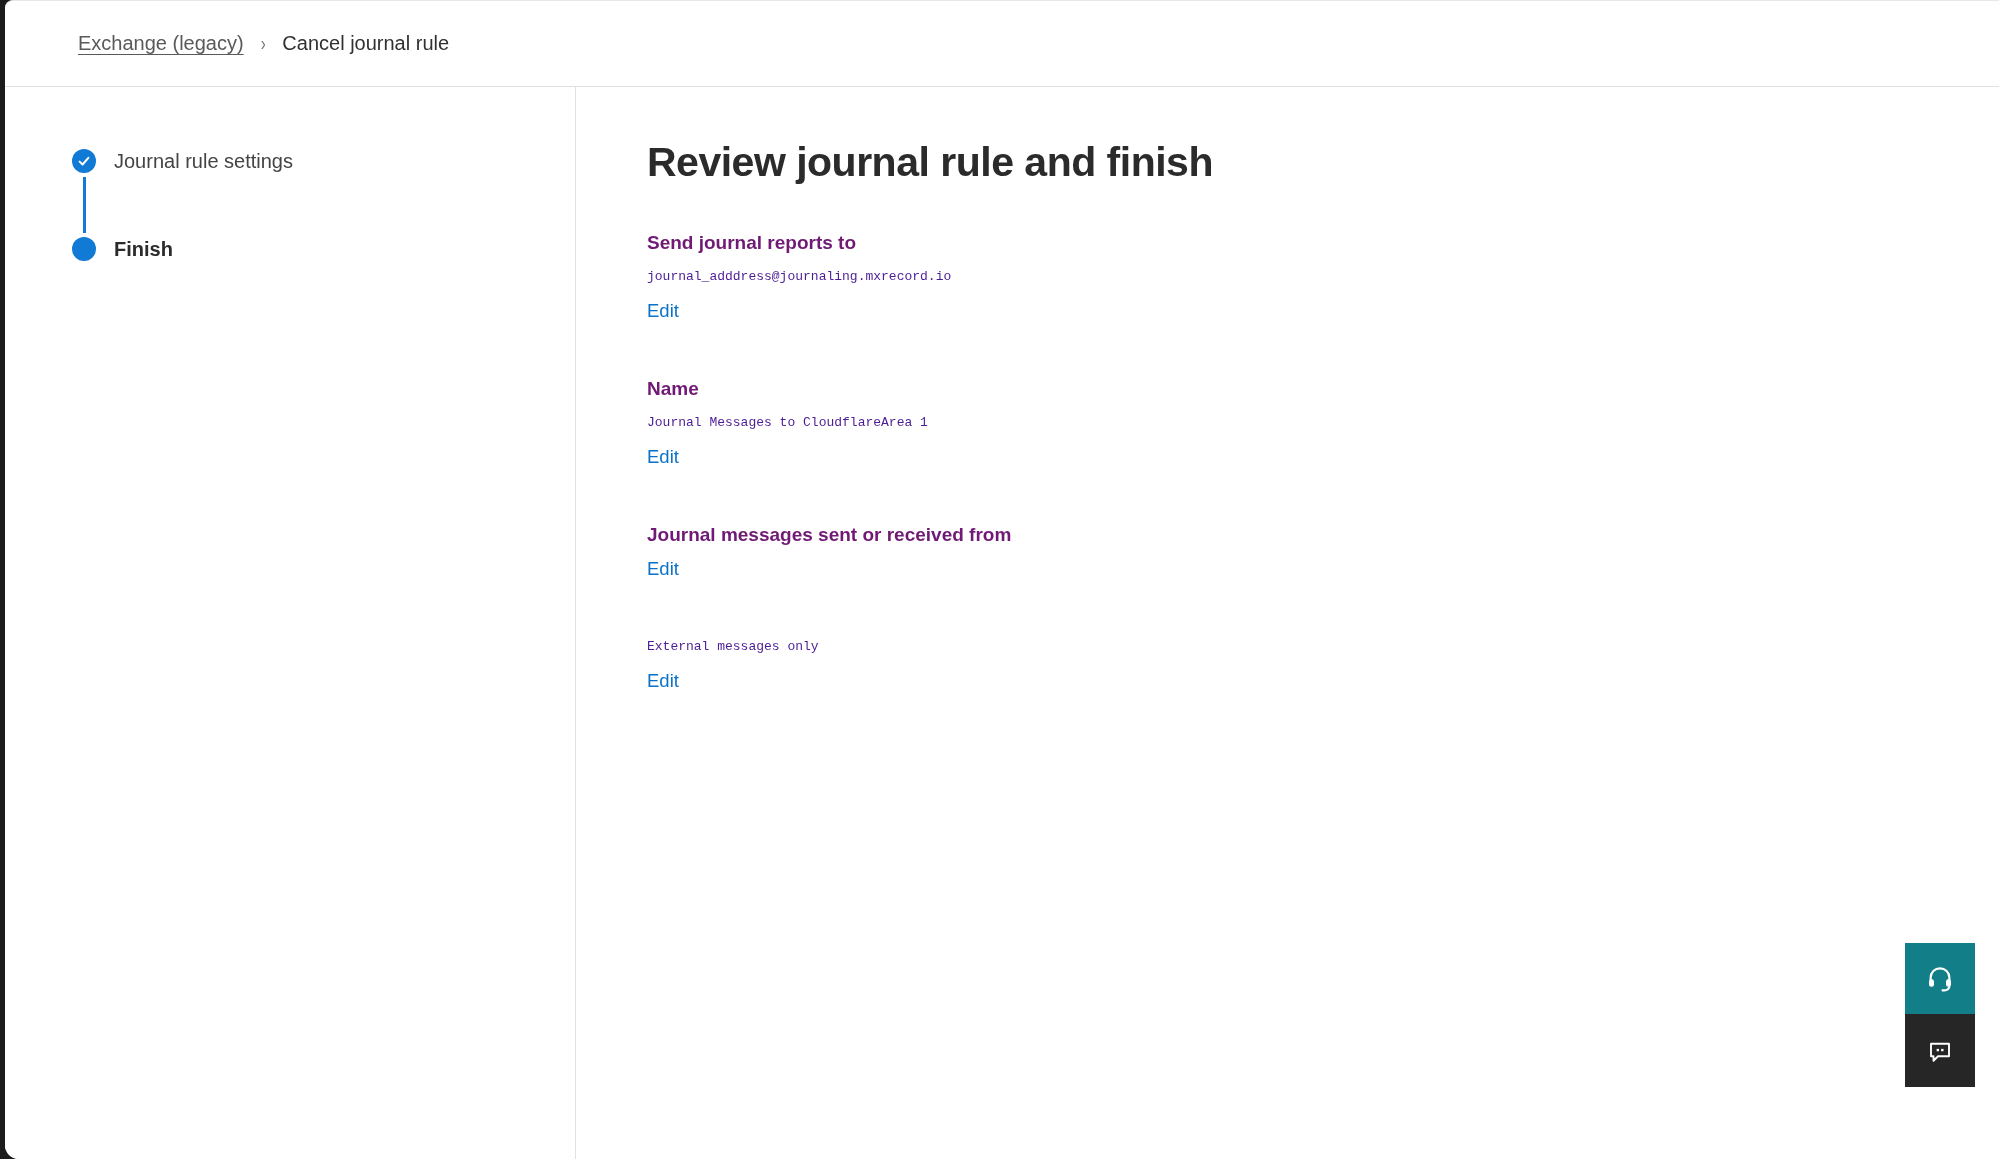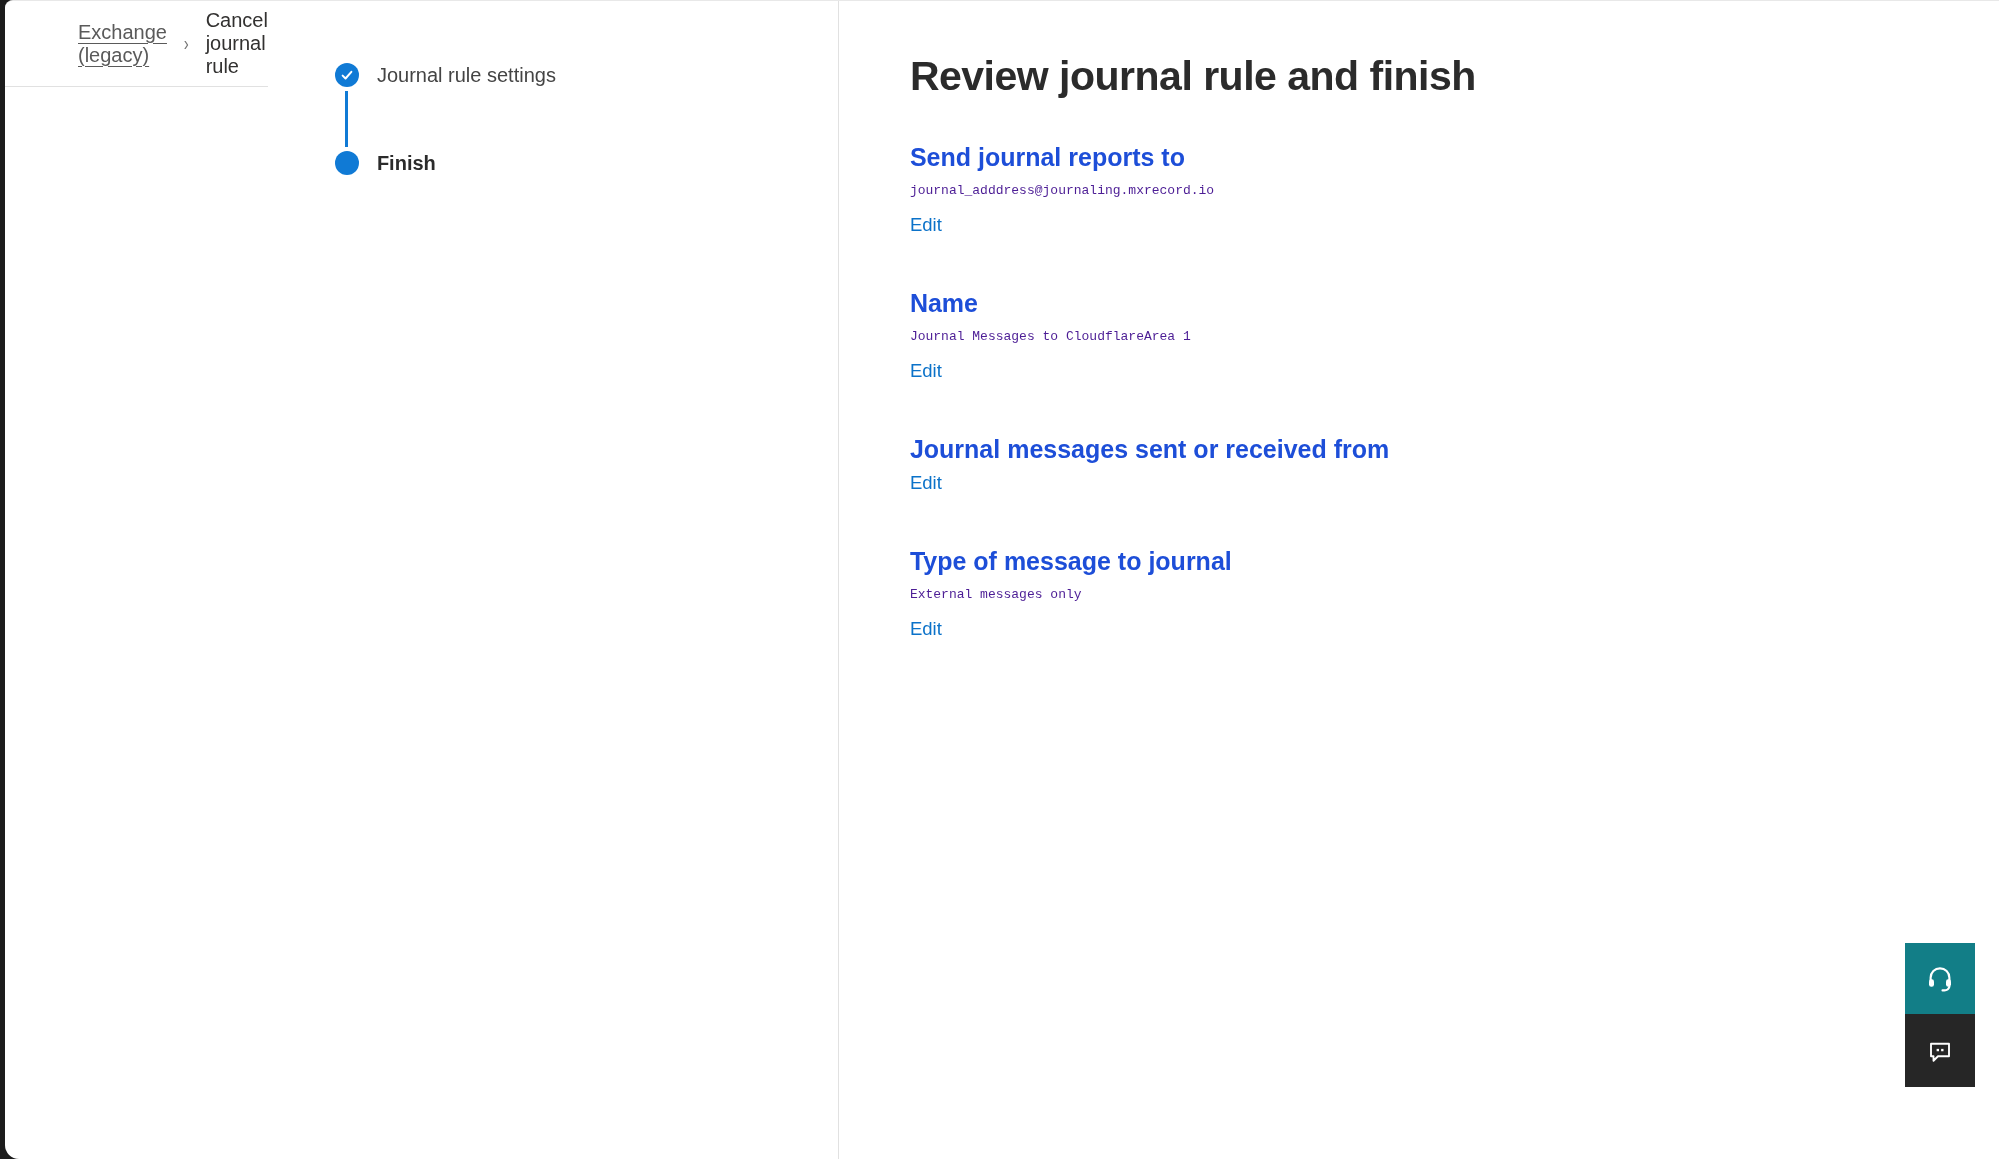--- a/index.html
+++ b/index.html
@@ -11,20 +11,21 @@
     color: #323130;
   }
   .window {
     position: absolute;
     left: 5px; top: 0; right: 0; bottom: 0;
     background: #ffffff;
     border-radius: 8px 0 0 14px;
     border-top: 1px solid #e8e8e8;
     overflow: hidden;
     display: flex;
+    flex-direction: column;
   }
   
   .topbar {
     height: 86px;
     flex: 0 0 86px;
     display: flex;
     align-items: center;
     padding-left: 73px;
     border-bottom: 1px solid #e1e1e1;
     background: #fff;
@@ -74,21 +75,21 @@
   .main { flex: 1 1 auto; padding: 48px 40px 0 71px; background: #fff; }
   .main h1 {
     font-size: 41px;
     font-weight: bold;
     color: #2b2b2b;
     letter-spacing: -0.5px;
     line-height: 1.35;
   }
   .section { margin-top: 44px; }
   .section:first-of-type { margin-top: 36px; }
-  .section .slabel { font-size: 25px; font-weight: bold; color: #1d4ed8; line-height: 34px; }
+  .section .slabel { font-size: 19px; font-weight: bold; color: #701a75; line-height: 34px; }
   .section .svalue { font-size: 13px; color: #4c1d95; line-height: 34px; font-family: Liberation Mono, monospace; }
   .section .sedit  {
     font-size: 18.5px; color: #0b72c9; line-height: 34px;
     display: inline-block; cursor: pointer;
   }
   
   .footer {
     flex: 0 0 92px;
     height: 92px;
     border-top: 1px solid #e1e1e1;
@@ -191,21 +192,20 @@
         <div class="svalue">Journal Messages to CloudflareArea 1</div>
         <span class="sedit">Edit</span>
       </div>
 
       <div class="section">
         <div class="slabel">Journal messages sent or received from</div>
         <span class="sedit">Edit</span>
       </div>
 
       <div class="section">
-        <div class="slabel">Type of message to journal</div>
         <div class="svalue">External messages only</div>
         <span class="sedit">Edit</span>
       </div>
     </div>
 
   </div>
 
 
 </div>
 

